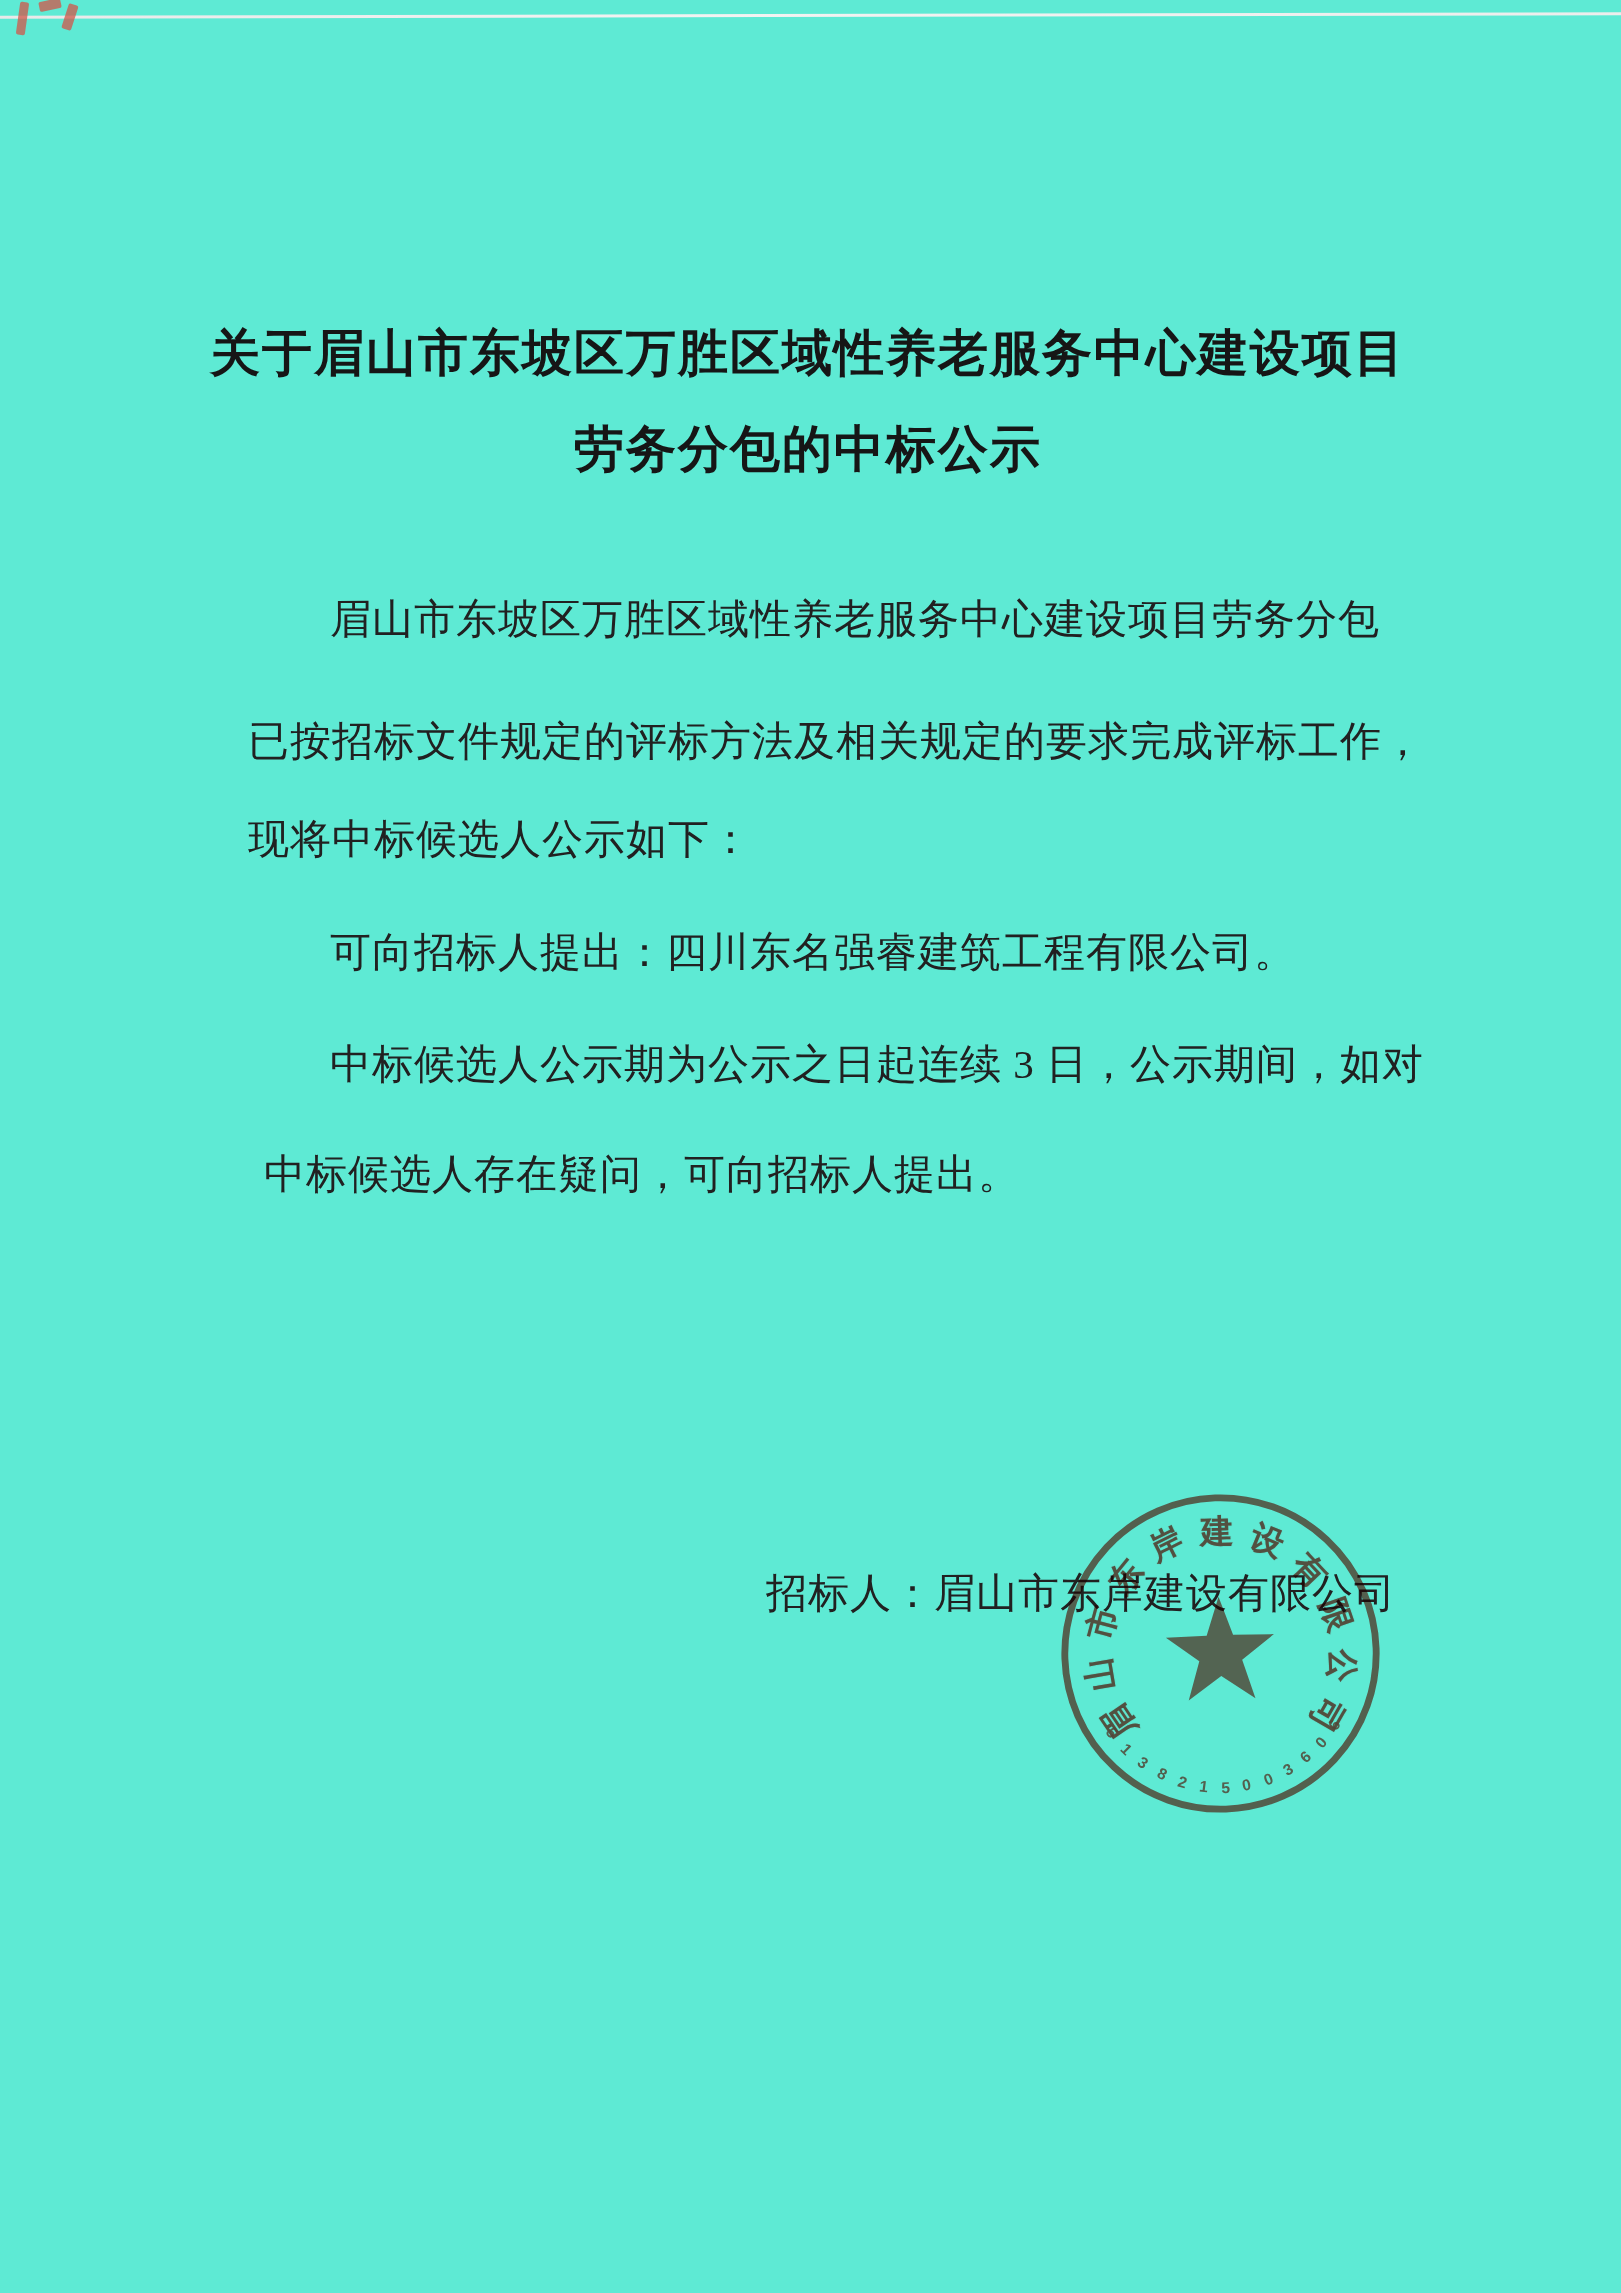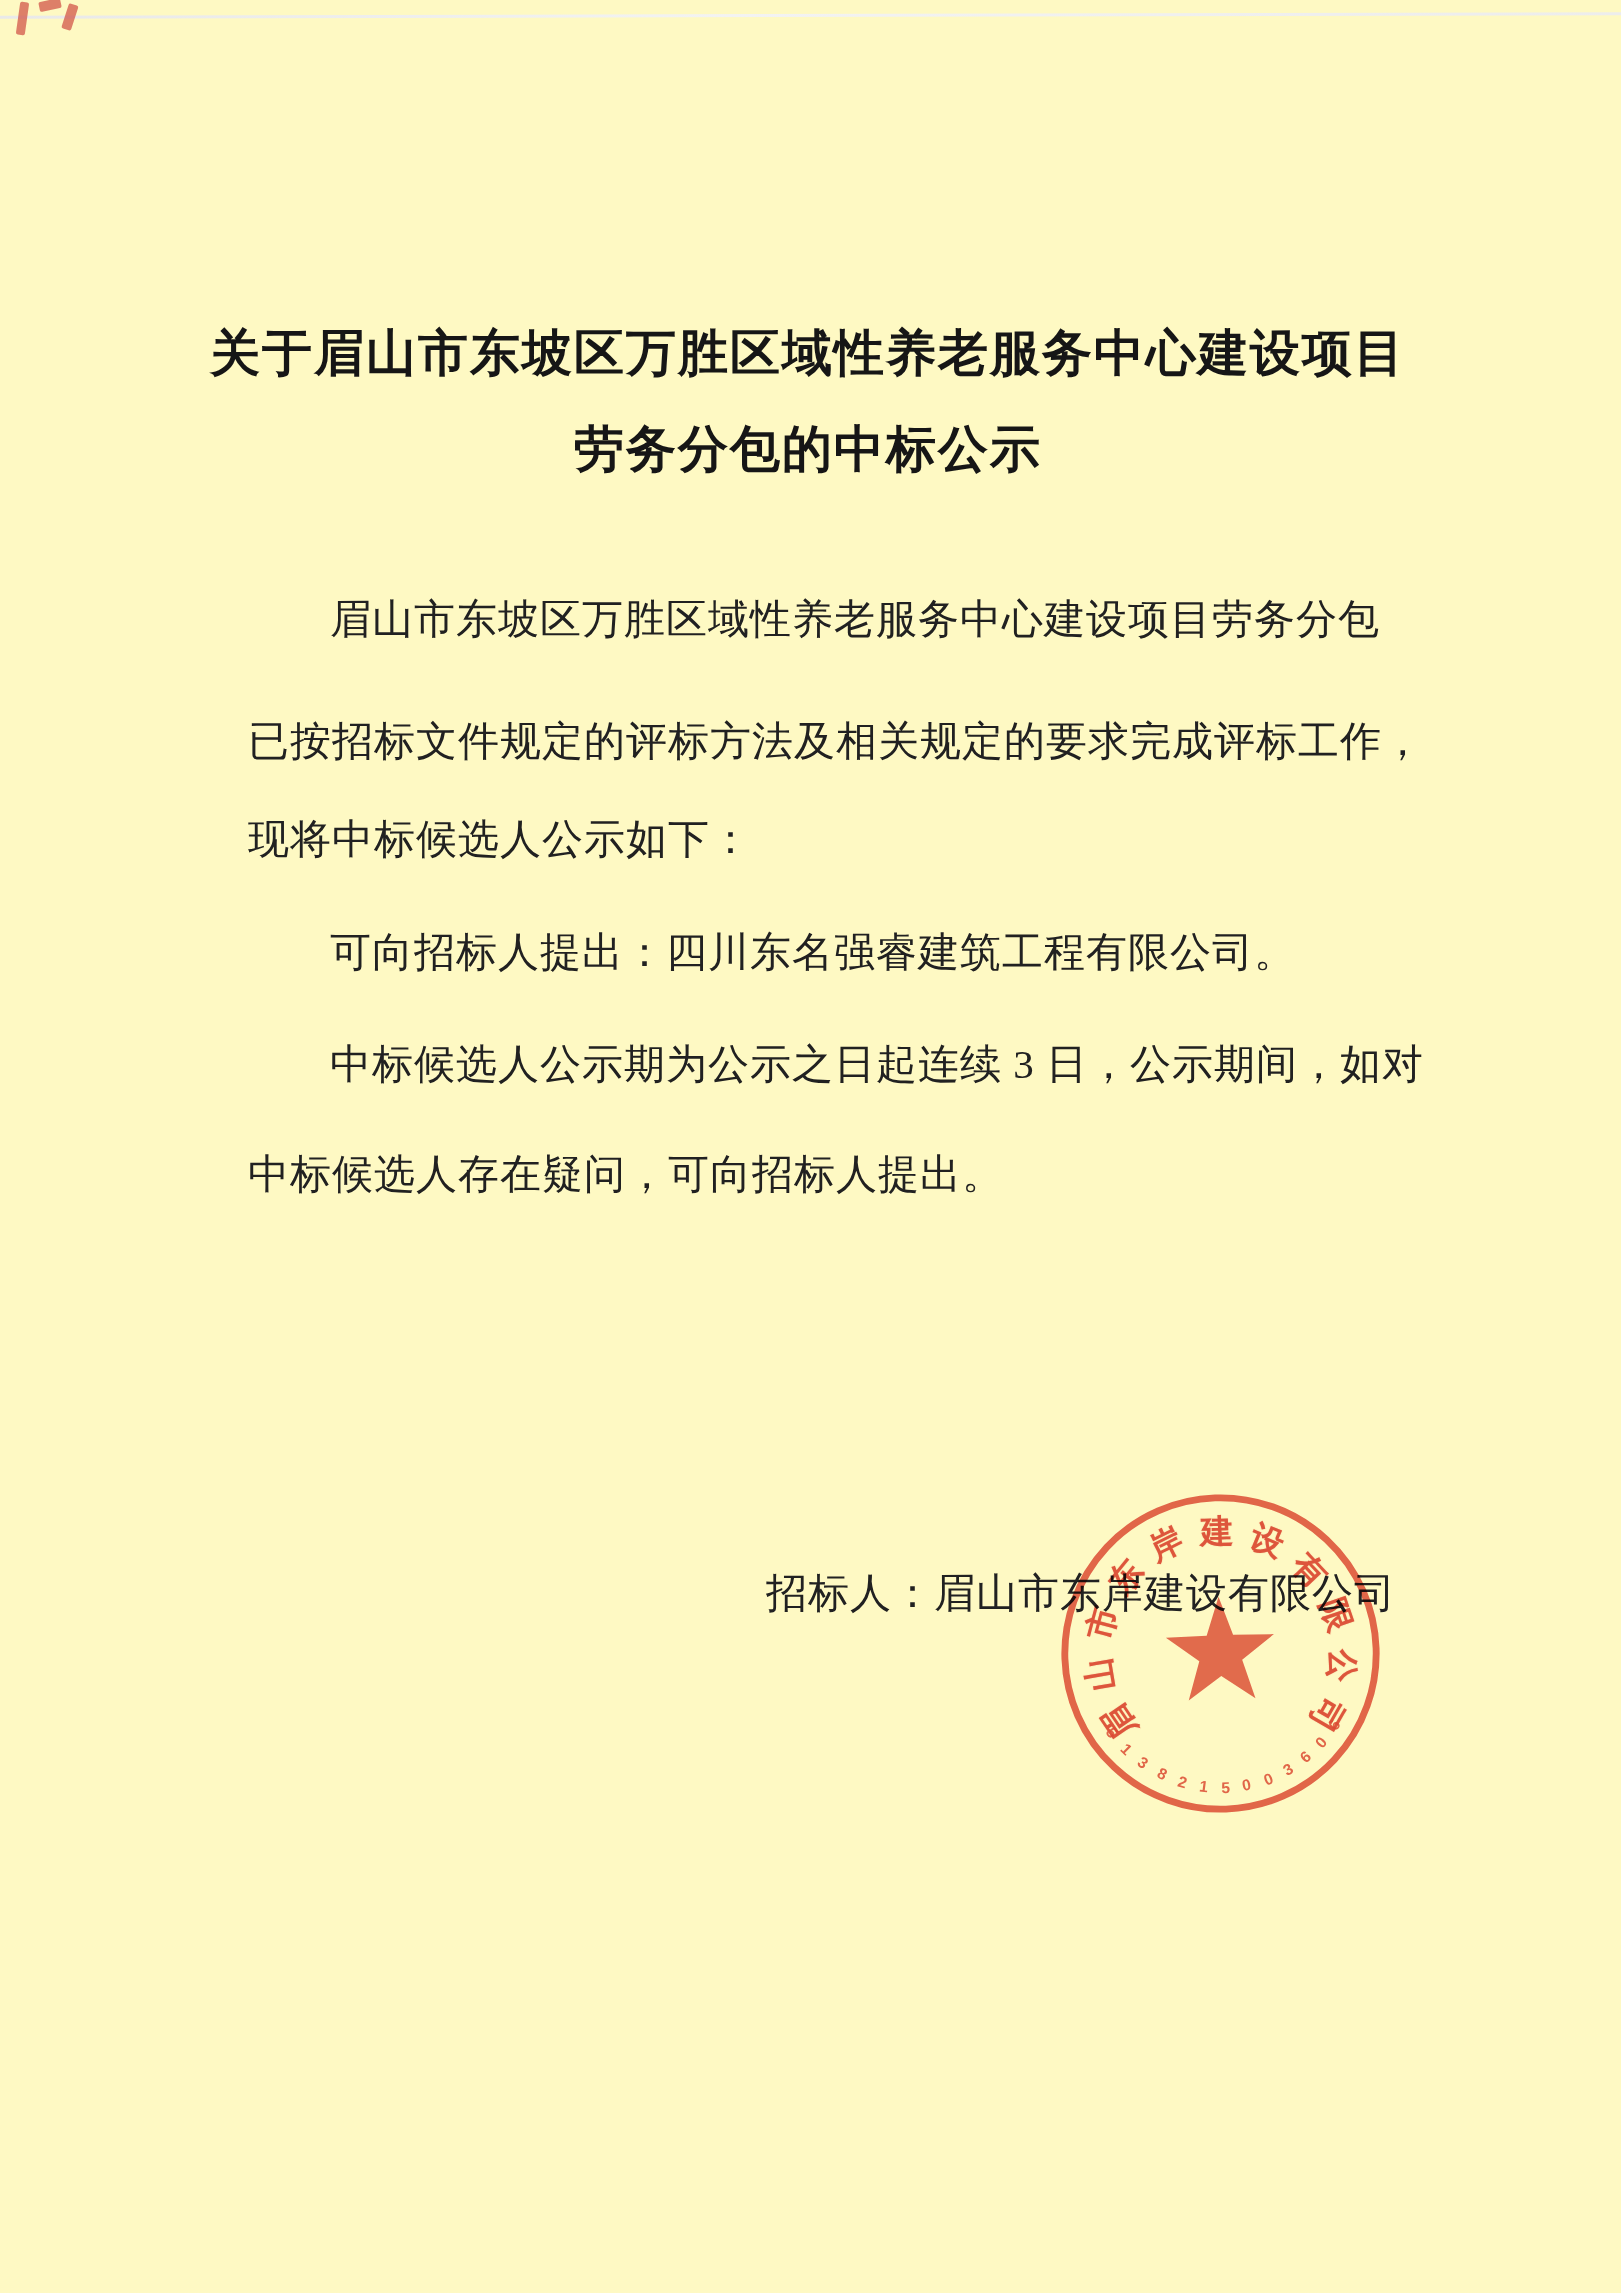--- a/index.html
+++ b/index.html
@@ -5,21 +5,21 @@
   html,body{margin:0;padding:0;}
   body{
     width:1621px;height:2294px;
     background:#ffffff;
     font-family:"Liberation Serif", serif;
     position:relative;
     overflow:hidden;
   }
   .page{
     position:absolute;left:0;top:0;width:1621px;height:2294px;
-    background:#fef9c3;
+    background:#5eead4;
   }
   
   .scan-edge{
     position:absolute;left:0;top:13.7px;width:1621px;height:2.9px;
     background:linear-gradient(90deg,#e9e9e9 0%,#f3f3f2 45%,#ededec 100%);
     transform:rotate(-0.12deg);
   }
   .corner-mark{
     position:absolute;background:#d2564a;opacity:.75;border-radius:2px;
   }
@@ -43,21 +43,21 @@
     letter-spacing:1px;white-space:nowrap;text-align:right;
   }
   .x-margin{left:248px;}
   .x-indent{left:330px;}
 
   .l-p1a{top:592px;}
   .l-p1b{top:702px;margin-top:12px;}
   .l-p1c{top:812px;}
   .l-p2{top:925px;}
   .l-p3a{top:1037px;}
-  .l-p3b{top:1147px;}
+  .l-p3b{top:1147px;margin-left:16px;}
   .l-phone{top:1365px;}
 
   .l-sign{top:1566px;left:766px;}
   .l-date{top:1680px;left:975px;letter-spacing:2.9px;}
 
   
   .seal{
     position:absolute;left:1056px;top:1489px;width:329px;height:329px;
     mix-blend-mode:multiply;
     transform:rotate(-2deg);

